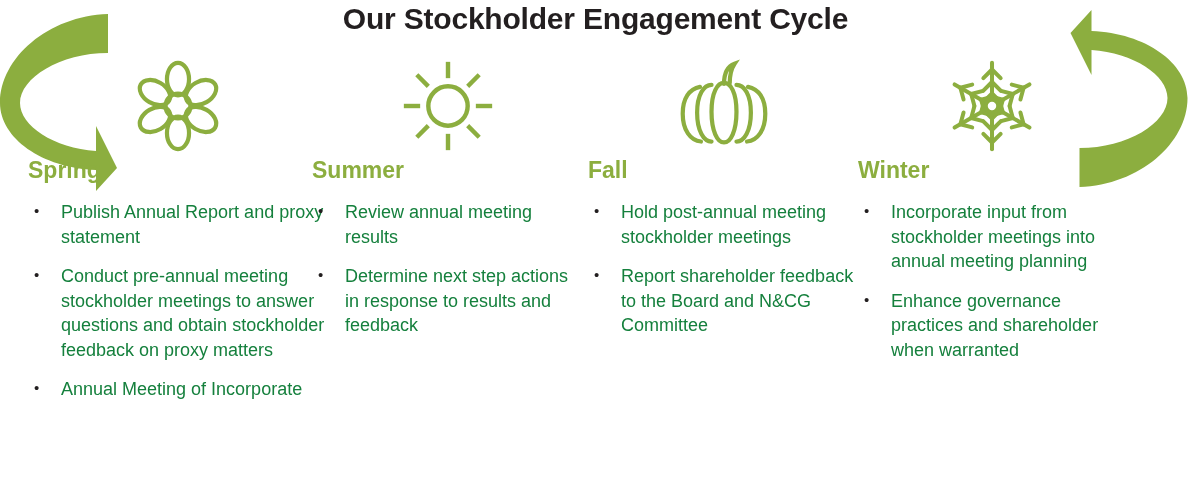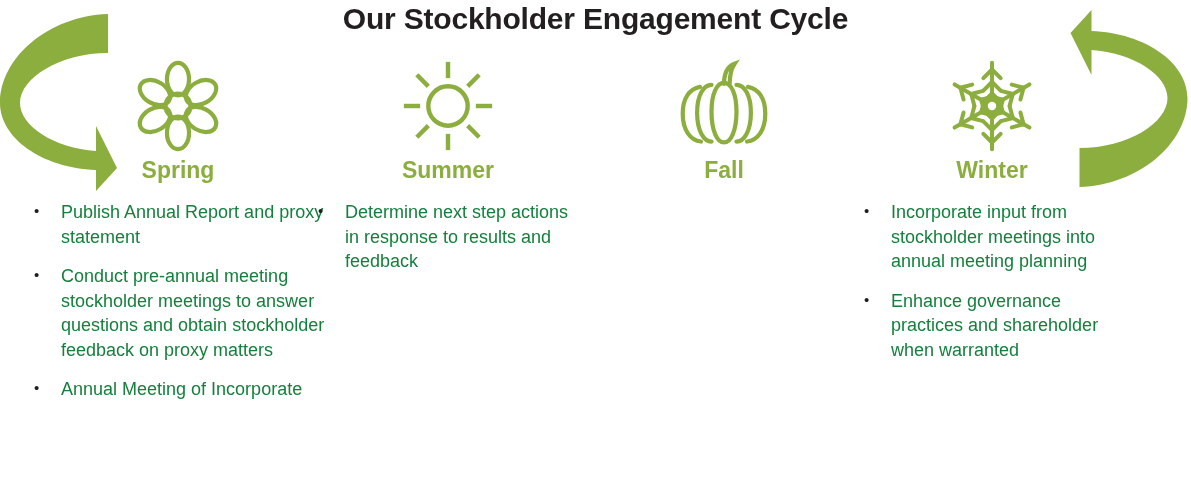--- a/index.html
+++ b/index.html
@@ -41,21 +41,21 @@
     top: 58px;
   }
 
   .season-icon {
     height: 96px;
     display: block;
     margin: 0 auto;
   }
 
   .season-label {
-    text-align: center;
+    text-align: left;
     font-size: 23px;
     font-weight: bold;
     color: #8cae3f;
     line-height: 28px;
     margin-top: 2px;
   }
 
   .bullet-list {
     list-style: none;
     margin: 16px 0 0 0;
@@ -168,38 +168,43 @@
         <line x1="79" y1="50" x2="96" y2="50"></line>
         <line x1="17.5" y1="17.5" x2="29.5" y2="29.5"></line>
         <line x1="70.5" y1="70.5" x2="82.5" y2="82.5"></line>
         <line x1="82.5" y1="17.5" x2="70.5" y2="29.5"></line>
         <line x1="29.5" y1="70.5" x2="17.5" y2="82.5"></line>
       </g>
     </svg>
   </div>
   <div class="season-label">Summer</div>
   <ul class="bullet-list">
+    <li class="bullet-item">Review annual meeting results</li>
     <li class="bullet-item">Determine next step actions in response to results and feedback</li>
   </ul>
 </div>
 
 <div class="season-col" id="col-fall">
   <div class="icon-wrap">
     <svg class="season-icon" viewBox="0 0 110 100" xmlns="http://www.w3.org/2000/svg">
       <g fill="none" stroke="#8cae3f" stroke-width="4.4" stroke-linecap="round">
         <path d="M55,26 C62,26 68,36 68,56 C68,76 62,88 55,88 C48,88 42,76 42,56 C42,36 48,26 55,26 Z"></path>
         <path d="M42,28 C34,28 27,38 27,57 C27,76 34,87 42,87"></path>
         <path d="M68,28 C76,28 83,38 83,57 C83,76 76,87 68,87"></path>
         <path d="M30,30 C19,32 12,42 12,58 C12,75 20,86 31,87"></path>
         <path d="M80,30 C91,32 98,42 98,58 C98,75 90,86 79,87"></path>
         <path d="M55,27 C55,18 58,9 66,6 C62,12 61,18 61,26"></path>
       </g>
     </svg>
   </div>
   <div class="season-label">Fall</div>
+  <ul class="bullet-list">
+    <li class="bullet-item">Hold post-annual meeting stockholder meetings</li>
+    <li class="bullet-item">Report shareholder feedback to the Board and N&amp;CG Committee</li>
+  </ul>
 </div>
 
 <div class="season-col" id="col-winter">
   <div class="icon-wrap">
     <svg class="season-icon" viewBox="0 0 100 100" xmlns="http://www.w3.org/2000/svg">
       <g stroke="#8cae3f" stroke-width="4.2" fill="none" stroke-linecap="round">
         <g id="flake-arm">
           <g>
             <line x1="50" y1="50" x2="50" y2="5"></line>
             <line x1="50" y1="12" x2="41" y2="21"></line>

